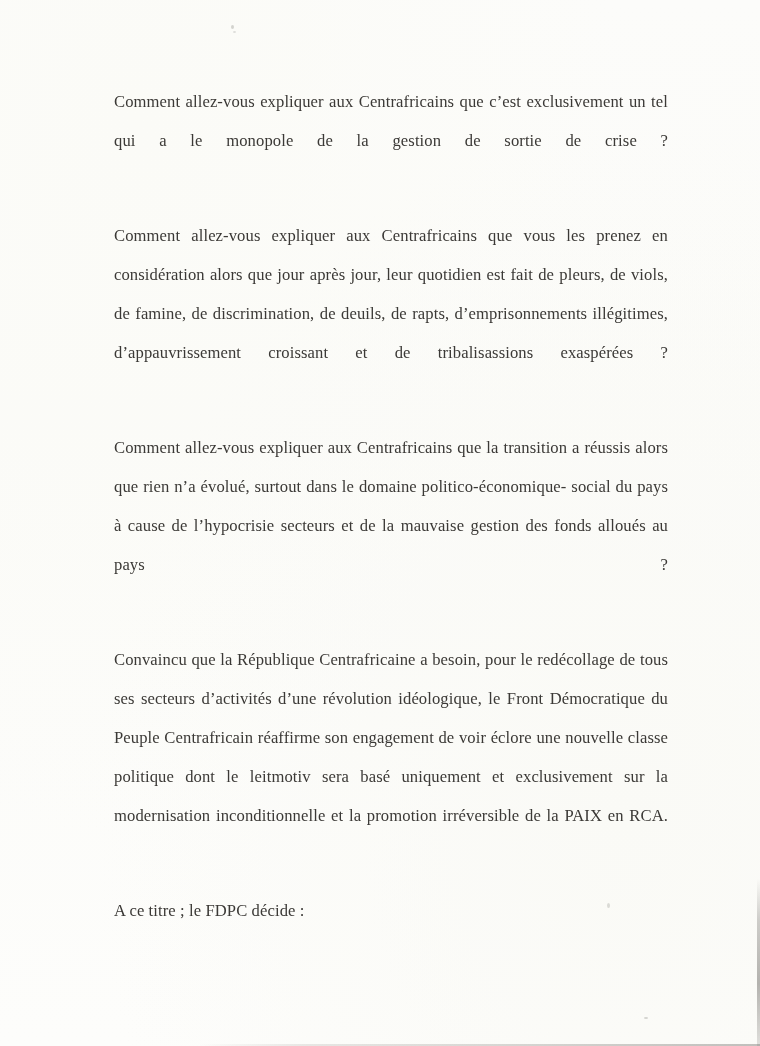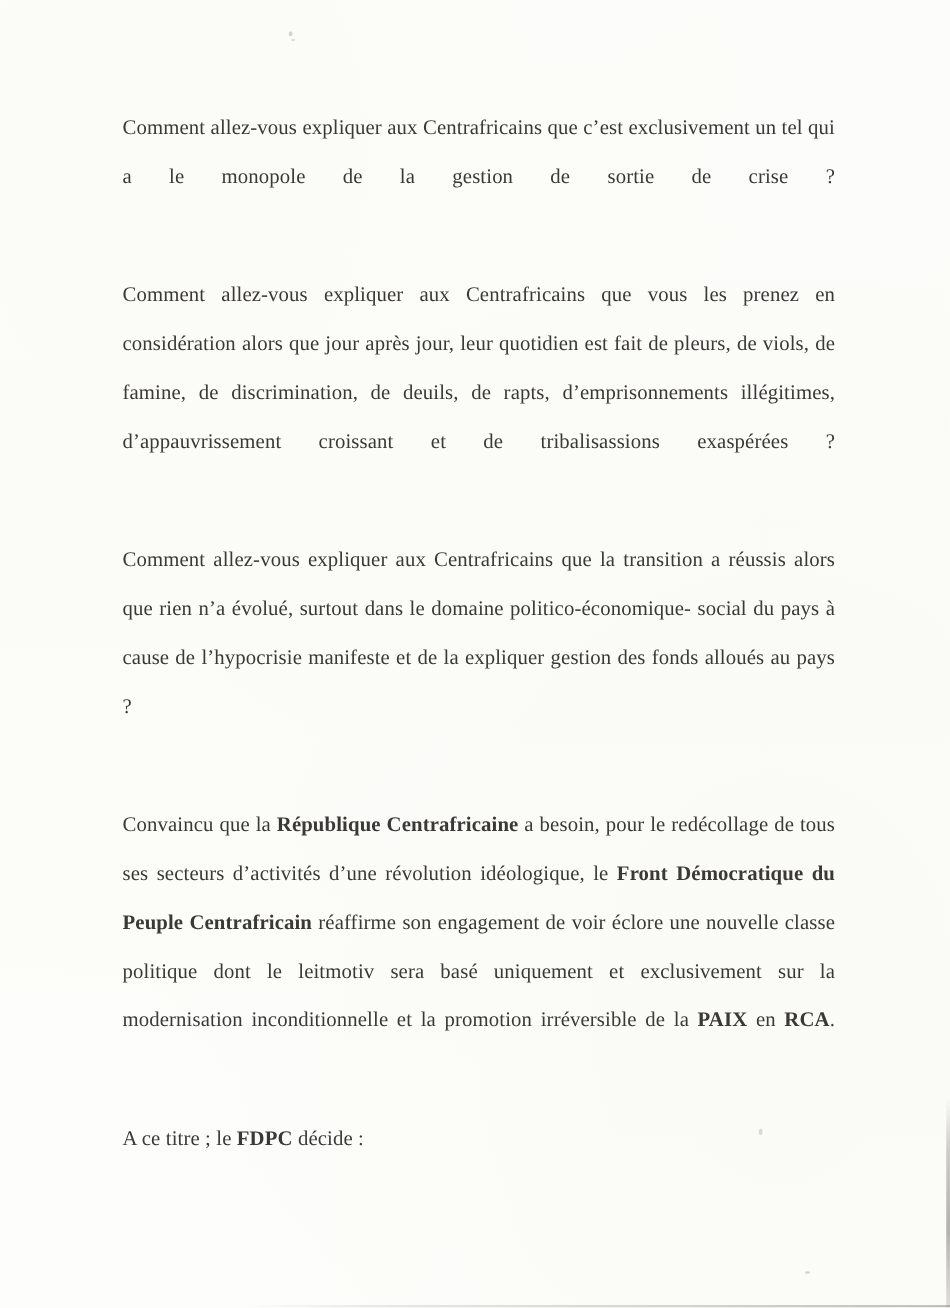--- a/index.html
+++ b/index.html
@@ -65,21 +65,21 @@
   .speck-d { left: 607px; top: 903px; width: 3px; height: 5px; opacity:.8; }
 
   .content {
     position: absolute;
     left: 98px;
     top: 82px;
     width: 570px;
   }
 
   p.para {
-    margin: 0 0 17px 0;
+    margin: 0 0 17px 16px;
     font-size: 16.6px;
     line-height: 39px;
     color: #3b3936;
     text-align: justify;
     text-justify: inter-word;
     letter-spacing: 0.1px;
     -webkit-font-smoothing: antialiased;
   }
   p.para:last-child { margin-bottom: 0; }
 
@@ -87,38 +87,38 @@
   p.para::after {
     content: "";
     display: inline-block;
     width: 100%;
   }
   p.no-justify {
     text-align: left;
   }
   p.no-justify::after { content: none; }
 
-  b, .bold { font-weight: bold; }
+  b, .bold { font-weight: normal; }
 </style>
 </head>
 <body>
 
 <div class="page">
 
   <div class="scan-edge-right"></div>
   <div class="scan-edge-bottom"></div>
   <div class="speck speck-a"></div>
   <div class="speck speck-b"></div>
   <div class="speck speck-c"></div>
   <div class="speck speck-d"></div>
 
   <div class="content">
     <div id="paragraphs">
         <p class="para"><span>Comment allez-vous expliquer aux Centrafricains que c’est exclusivement un tel qui a le monopole de la gestion de sortie de crise ?</span></p>
         <p class="para"><span>Comment allez-vous expliquer aux Centrafricains que vous les prenez en considération alors que jour après jour, leur quotidien est fait de pleurs, de viols, de famine, de discrimination, de deuils, de rapts, d’emprisonnements illégitimes, d’appauvrissement  croissant et de tribalisassions exaspérées ?</span></p>
-        <p class="para"><span>Comment allez-vous expliquer aux Centrafricains que la transition a réussis alors que rien n’a évolué, surtout dans le domaine politico-économique- social du pays à cause de l’hypocrisie manifeste et de la expliquer gestion des fonds alloués au pays ?</span></p>
+        <p class="para"><span>Comment allez-vous expliquer aux Centrafricains que la transition a réussis alors que rien n’a évolué, surtout dans le domaine politico-économique- social du pays à cause de l’hypocrisie secteurs et de la mauvaise gestion des fonds alloués au pays ?</span></p>
         <p class="para"><span>Convaincu que la </span><b>République Centrafricaine</b><span> a besoin, pour le redécollage de tous ses secteurs d’activités d’une révolution idéologique, le </span><b>Front Démocratique du Peuple Centrafricain</b><span> réaffirme son engagement de voir éclore une nouvelle classe politique dont le leitmotiv sera basé uniquement et exclusivement sur la modernisation  inconditionnelle et la promotion irréversible de la </span><b>PAIX</b><span> en </span><b>RCA</b><span>.</span></p>
         <p class="para no-justify"><span>A ce titre ; le </span><b>FDPC</b><span> décide :</span></p>
       </div>
 
   </div>
 
 </div>
 
 </body></html>

